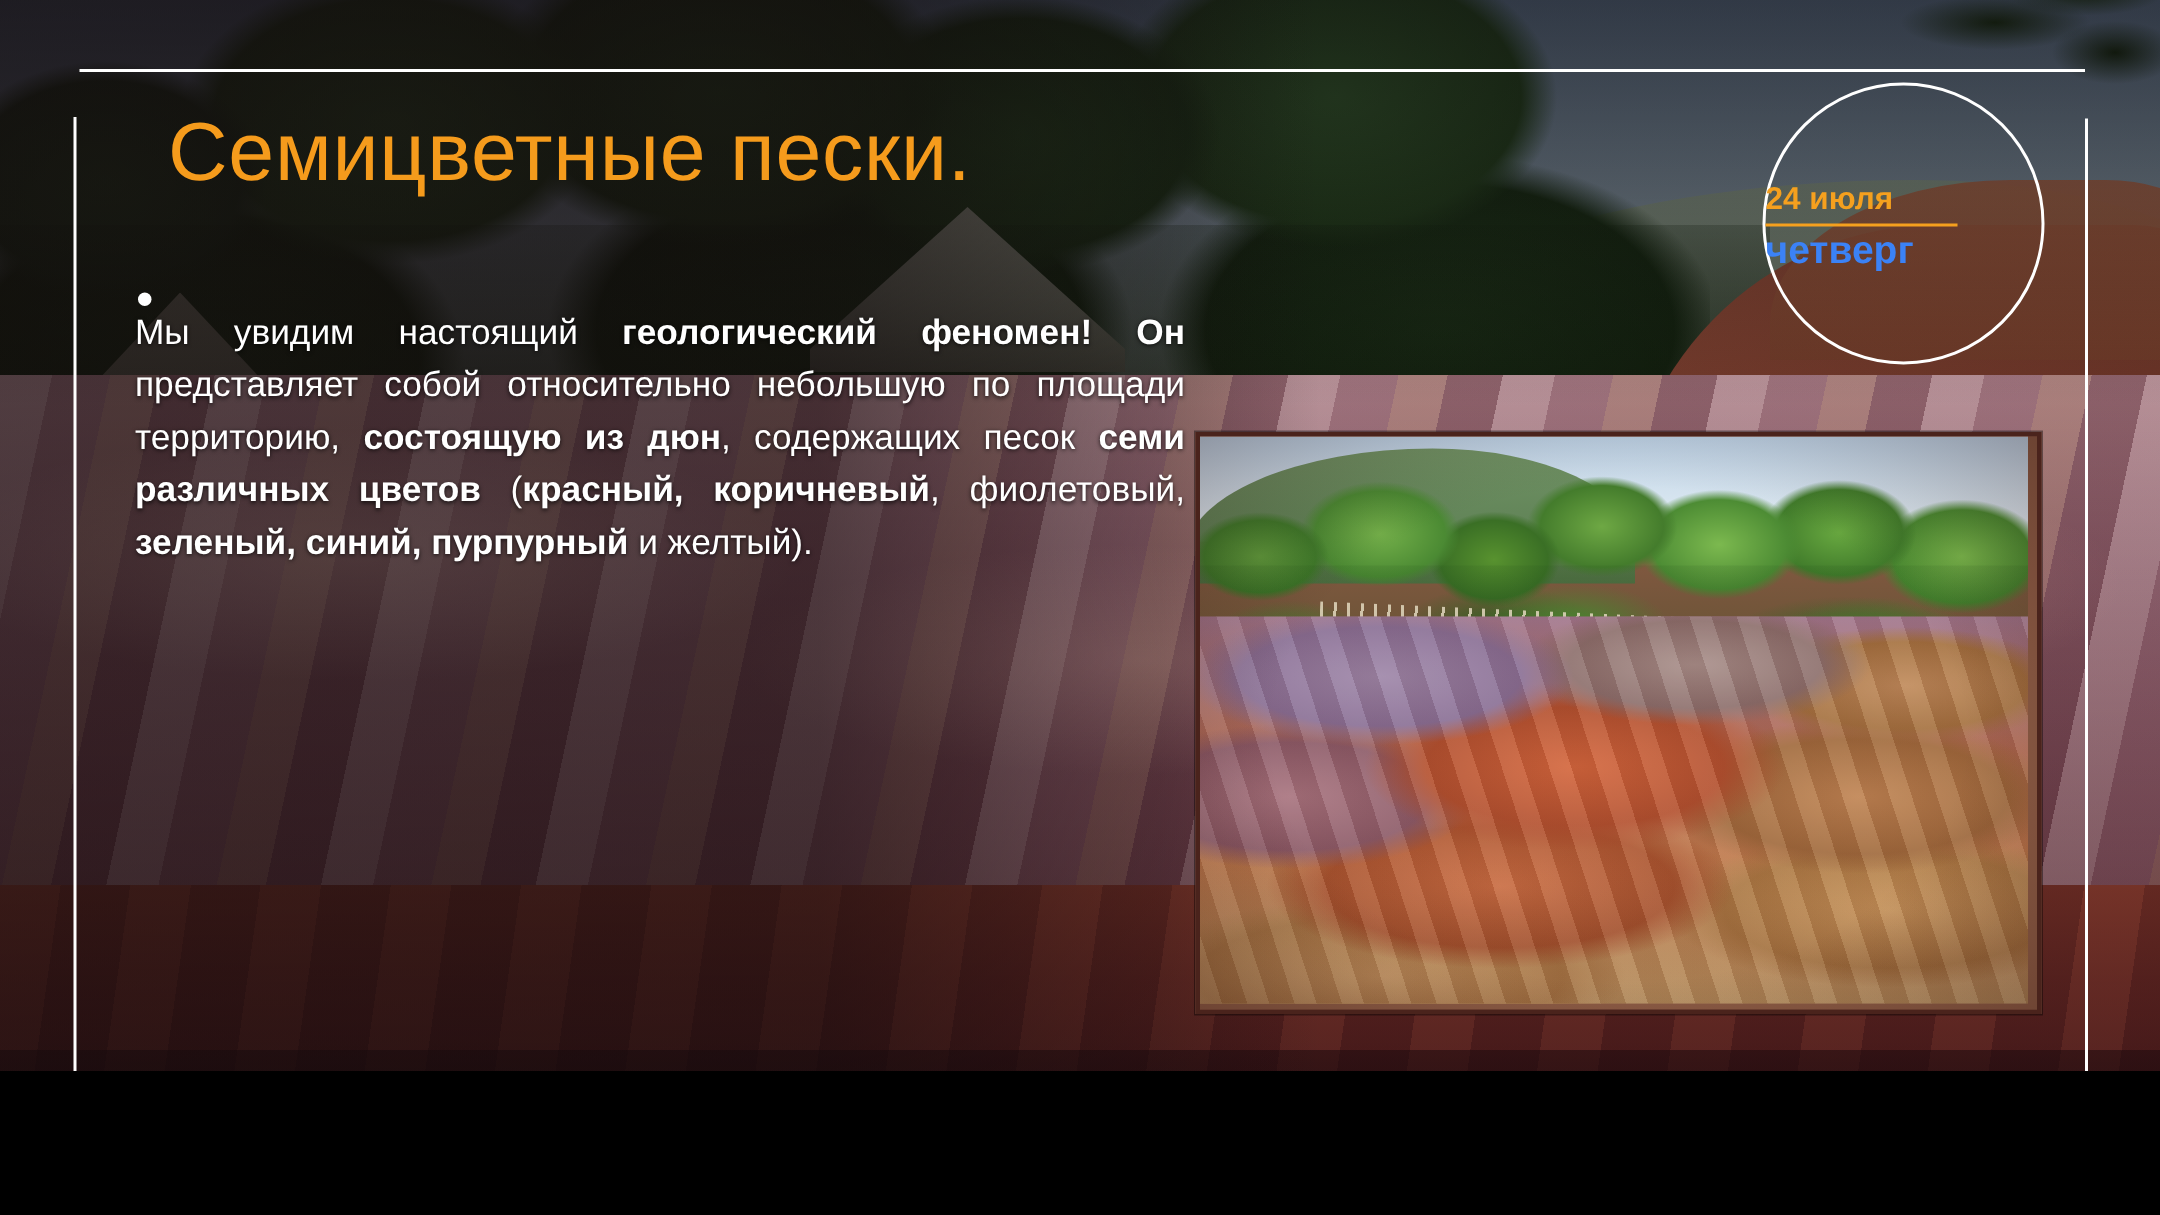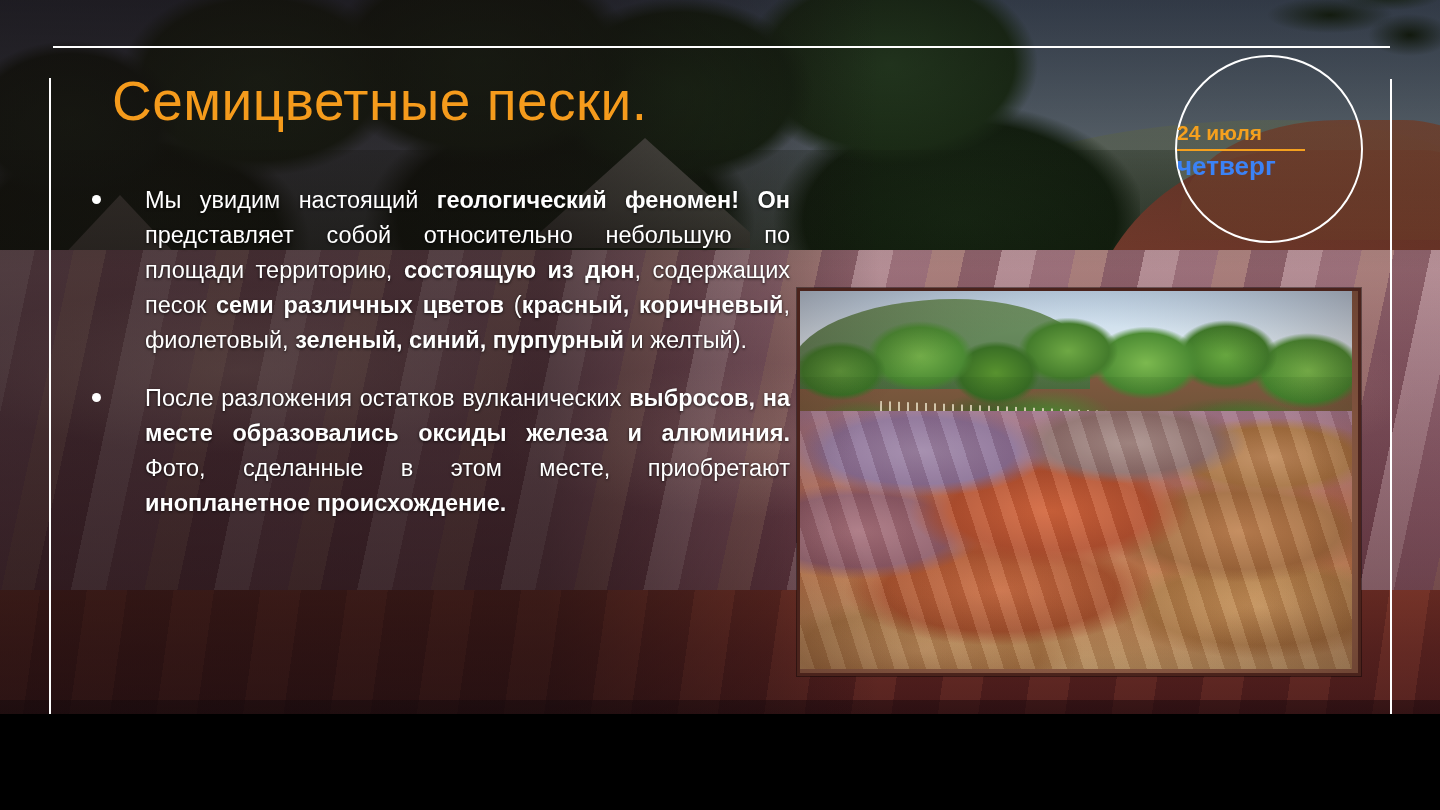--- a/index.html
+++ b/index.html
@@ -101,21 +101,21 @@
   
   .date-badge{position:absolute;left:1175px;top:55px;width:184px;height:184px;
               border:2px solid #ffffff;border-radius:50%;
               display:flex;flex-direction:column;align-items:flex-start;justify-content:center;}
   .date-day{font-size:21px;font-weight:bold;color:#F5A01E;line-height:26px;}
   .date-rule{width:128px;height:2px;background:#F5A01E;margin:3px 0 2px;}
   .date-weekday{font-size:26px;font-weight:bold;color:#3b82f6;line-height:26px;}
 
   
   .body{position:absolute;left:90px;top:183px;width:700px;}
-  .bullet-row{display:flex;align-items:flex-start;margin-bottom:23px;}
+  .bullet-row{display:flex;align-items:flex-start;margin-bottom:23px;flex-direction:column;}
   .bullet-dot{flex:0 0 auto;width:9px;height:9px;border-radius:50%;
               background:#ffffff;margin:12px 44px 0 2px;}
   .bullet-text{flex:1 1 auto;color:#ffffff;font-size:23.5px;line-height:35px;
                text-align:justify;text-justify:inter-word;
                text-shadow:0 1px 3px rgba(0,0,0,.75);}
   .bullet-text b{font-weight:bold;}
 
   
   .photo{position:absolute;left:797px;top:288px;width:558px;height:382px;
          border:3px solid #4a231c;box-shadow:0 0 0 1px rgba(0,0,0,.4);
@@ -209,24 +209,20 @@
     <div class="date-day">24 июля</div>
     <div class="date-rule"></div>
     <div class="date-weekday">четверг</div>
   </div>
 
   <div class="body">
     <div class="bullet-row">
       <div class="bullet-dot"></div>
       <div class="bullet-text"><span>Мы увидим настоящий </span><b>геологический феномен! Он</b><span> представляет собой относительно небольшую по площади территорию, </span><b>состоящую из дюн</b><span>, содержащих песок </span><b>семи различных цветов</b><span> (</span><b>красный, коричневый</b><span>, фиолетовый, </span><b>зеленый, синий, пурпурный</b><span> и желтый).</span></div>
     </div>
-    <div class="bullet-row">
-      <div class="bullet-dot"></div>
-      <div class="bullet-text"><span>После разложения остатков вулканических </span><b>выбросов, на месте образовались оксиды железа и алюминия.</b><span> Фото, сделанные в этом месте, приобретают </span><b>инопланетное происхождение.</b></div>
-    </div>
   </div>
 
   <div class="photo">
     <div class="ph-sky"></div>
     <div class="ph-mtn"></div>
     <div class="ph-forest"></div>
     <div class="ph-forest2"></div>
     <div class="ph-fence"></div>
     <div class="ph-fence2"></div>
     <div class="ph-dunes"></div>

